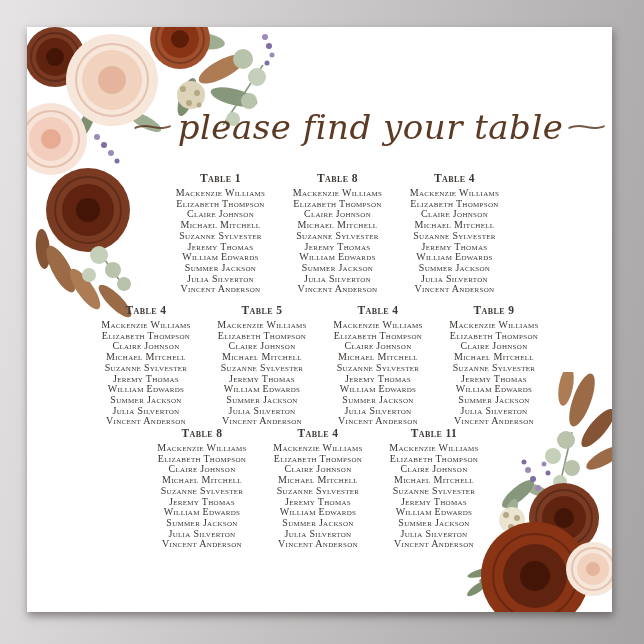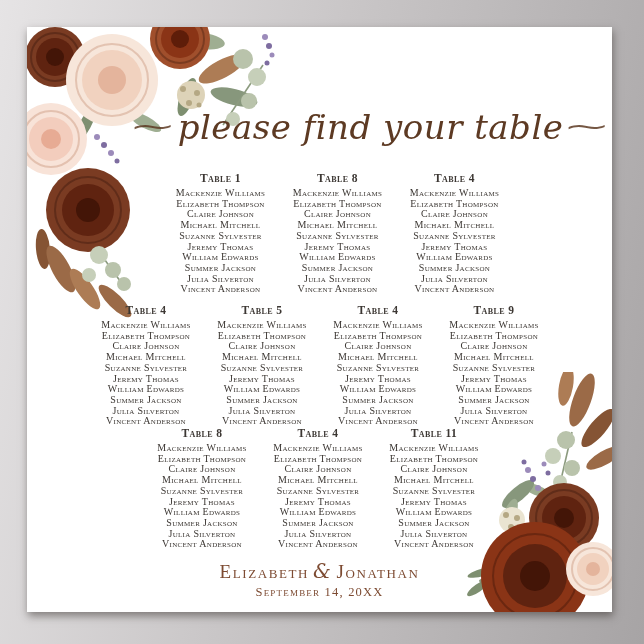--- a/index.html
+++ b/index.html
@@ -334,21 +334,15 @@
           <div class="guest">Michael Mitchell</div>
           <div class="guest">Suzanne Sylvester</div>
           <div class="guest">Jeremy Thomas</div>
           <div class="guest">William Edwards</div>
           <div class="guest">Summer Jackson</div>
           <div class="guest">Julia Silverton</div>
           <div class="guest">Vincent Anderson</div>
         </div>
       </div>
 
-    <div class="footer-block">
-      <div class="couple-line">
-        <span>Elizabeth</span><span class="amp">&amp;</span><span>Jonathan</span>
-      </div>
-      <div class="event-date">September 14, 20XX</div>
-    </div>
 
   </div>
 </div>
 
 </body></html>

